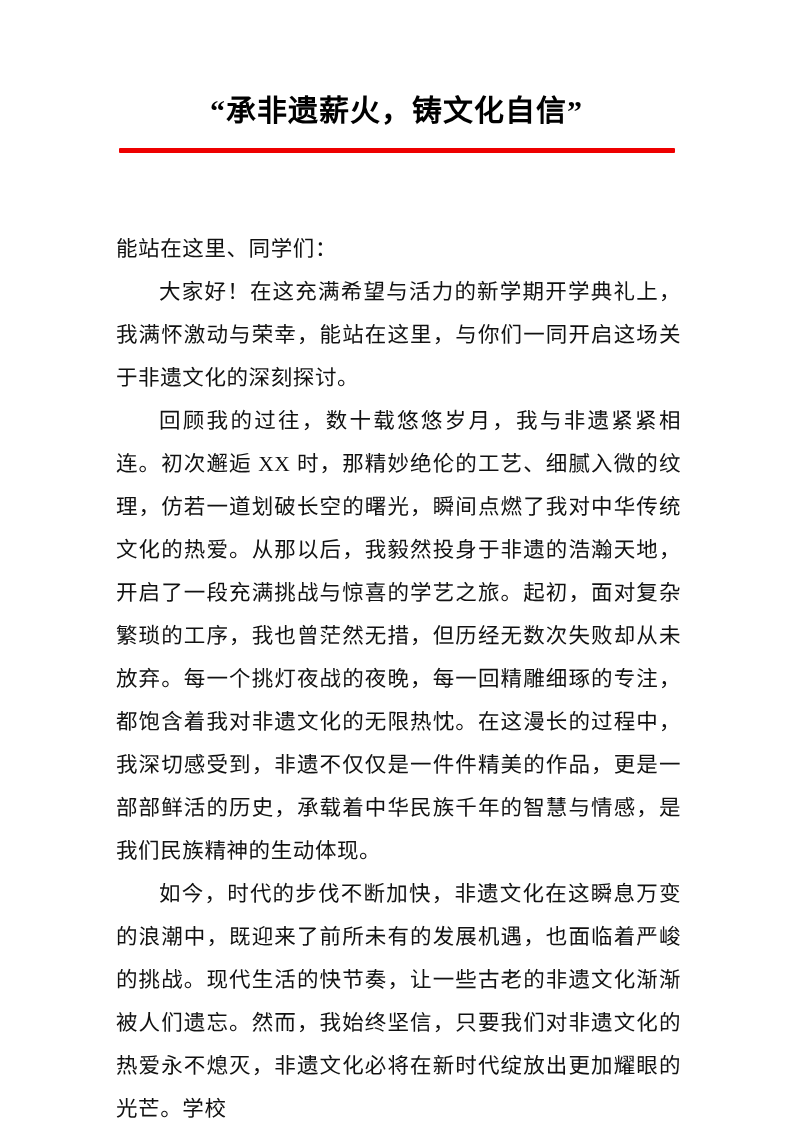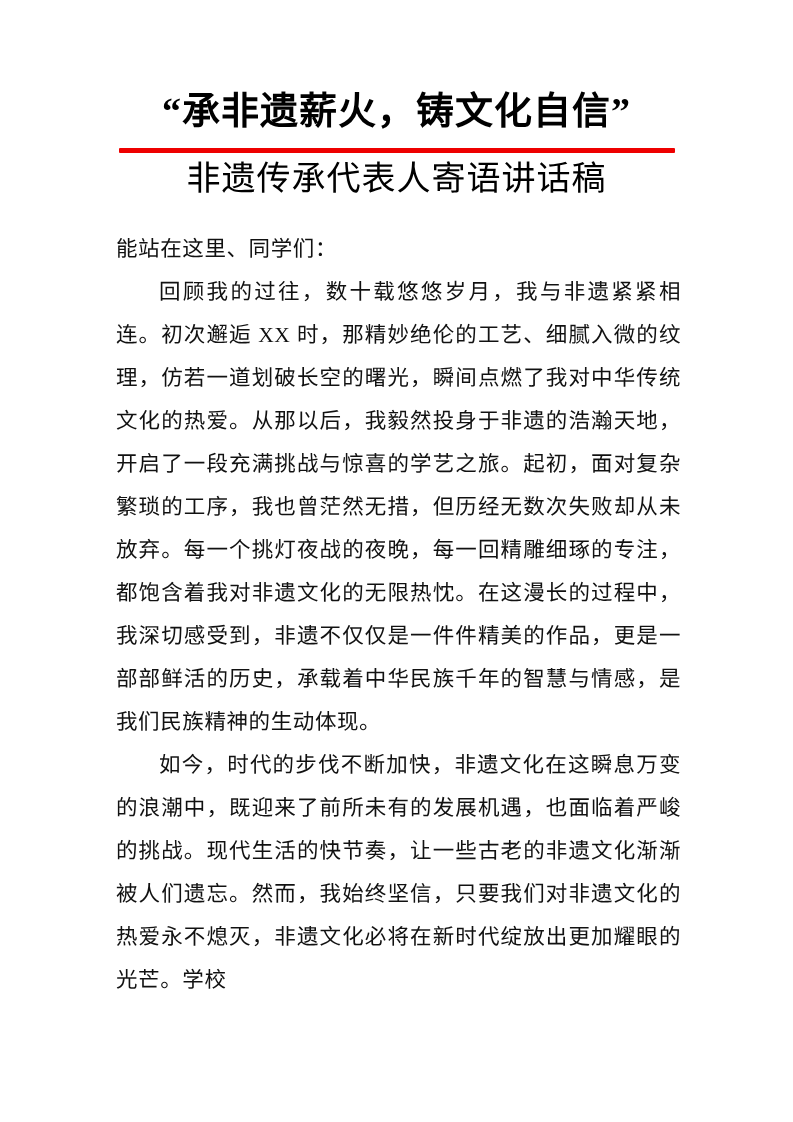--- a/index.html
+++ b/index.html
@@ -29,21 +29,21 @@
   .title-block {
     position: absolute;
     left: 0;
     right: 0;
     top: 86px;
   }
 
   .doc-title {
     font-family: "Liberation Serif", "DejaVu Serif", serif;
     font-weight: bold;
-    font-size: 38px;
+    font-size: 30px;
     line-height: 50px;
     text-align: center;
     letter-spacing: 1px;
     color: #000000;
     margin: 0;
     white-space: nowrap;
   }
 
   .title-rule {
     height: 5px;
@@ -97,25 +97,25 @@
 </head>
 <body>
 
 <div class="page">
 
   <div class="title-block">
     <h1 class="doc-title">“承非遗薪火，铸文化自信”</h1>
 
     <div class="title-rule" style="background: rgb(238, 0, 0);"></div>
 
-    <h2 class="doc-subtitle">非遗传承代表人寄语讲话稿</h2>
   </div>
 
   <div class="body-block">
     <p class="para">能站在这里、同学们：</p>
 
+    <p class="para indent">大家好！在这充满希望与活力的新学期开学典礼上，我满怀激动与荣幸，能站在这里，与你们一同开启这场关于非遗文化的深刻探讨。</p>
 
     <p class="para indent">回顾我的过往，数十载悠悠岁月，我与非遗紧紧相连。初次邂逅 XX 时，那精妙绝伦的工艺、细腻入微的纹理，仿若一道划破长空的曙光，瞬间点燃了我对中华传统文化的热爱。从那以后，我毅然投身于非遗的浩瀚天地，开启了一段充满挑战与惊喜的学艺之旅。起初，面对复杂繁琐的工序，我也曾茫然无措，但历经无数次失败却从未放弃。每一个挑灯夜战的夜晚，每一回精雕细琢的专注，都饱含着我对非遗文化的无限热忱。在这漫长的过程中，我深切感受到，非遗不仅仅是一件件精美的作品，更是一部部鲜活的历史，承载着中华民族千年的智慧与情感，是我们民族精神的生动体现。</p>
 
     <p class="para indent">如今，时代的步伐不断加快，非遗文化在这瞬息万变的浪潮中，既迎来了前所未有的发展机遇，也面临着严峻的挑战。现代生活的快节奏，让一些古老的非遗文化渐渐被人们遗忘。然而，我始终坚信，只要我们对非遗文化的热爱永不熄灭，非遗文化必将在新时代绽放出更加耀眼的光芒。学校</p>
   </div>
 
 </div>
 
 </body></html>

